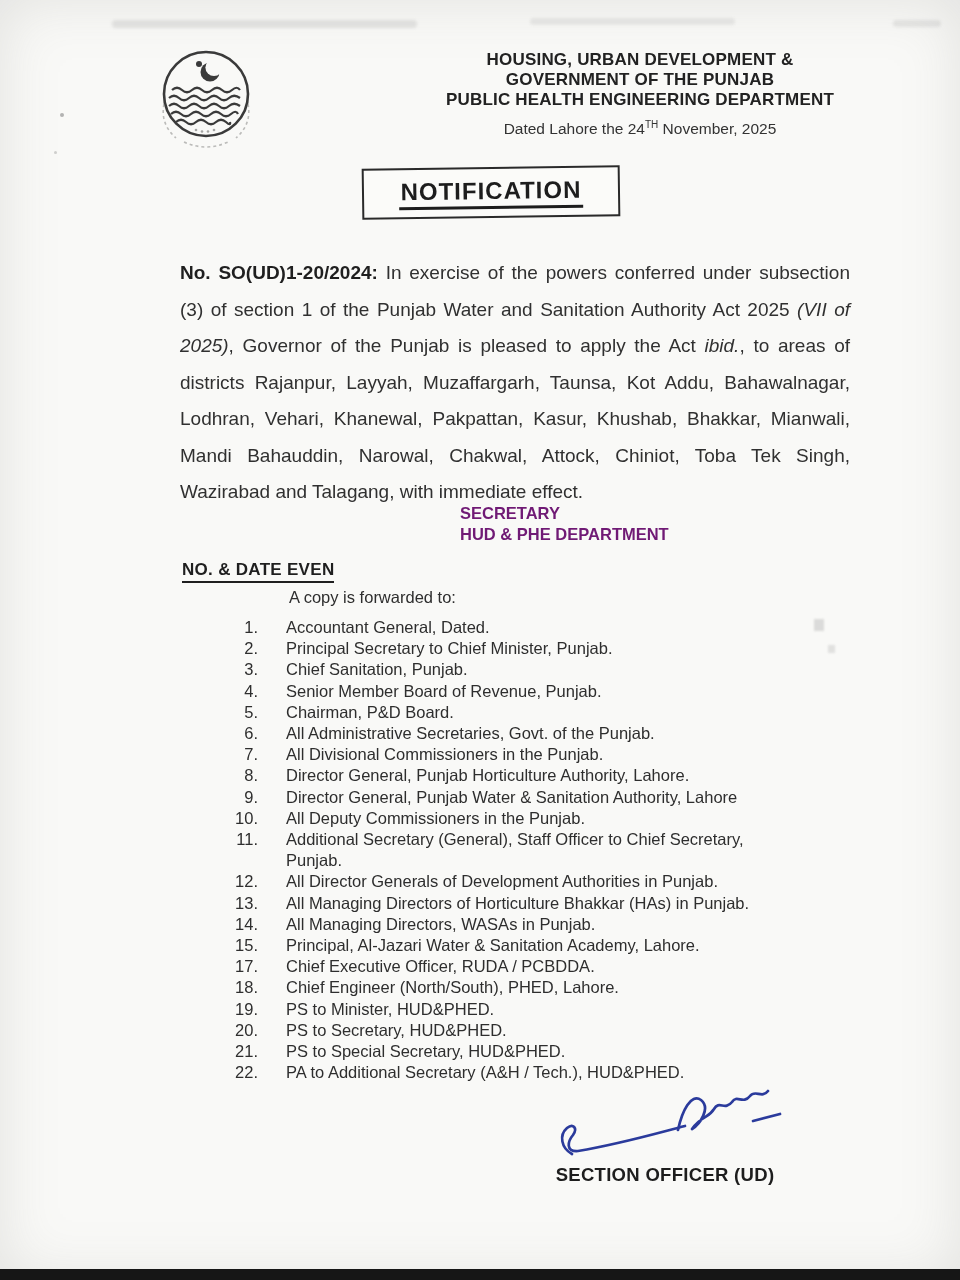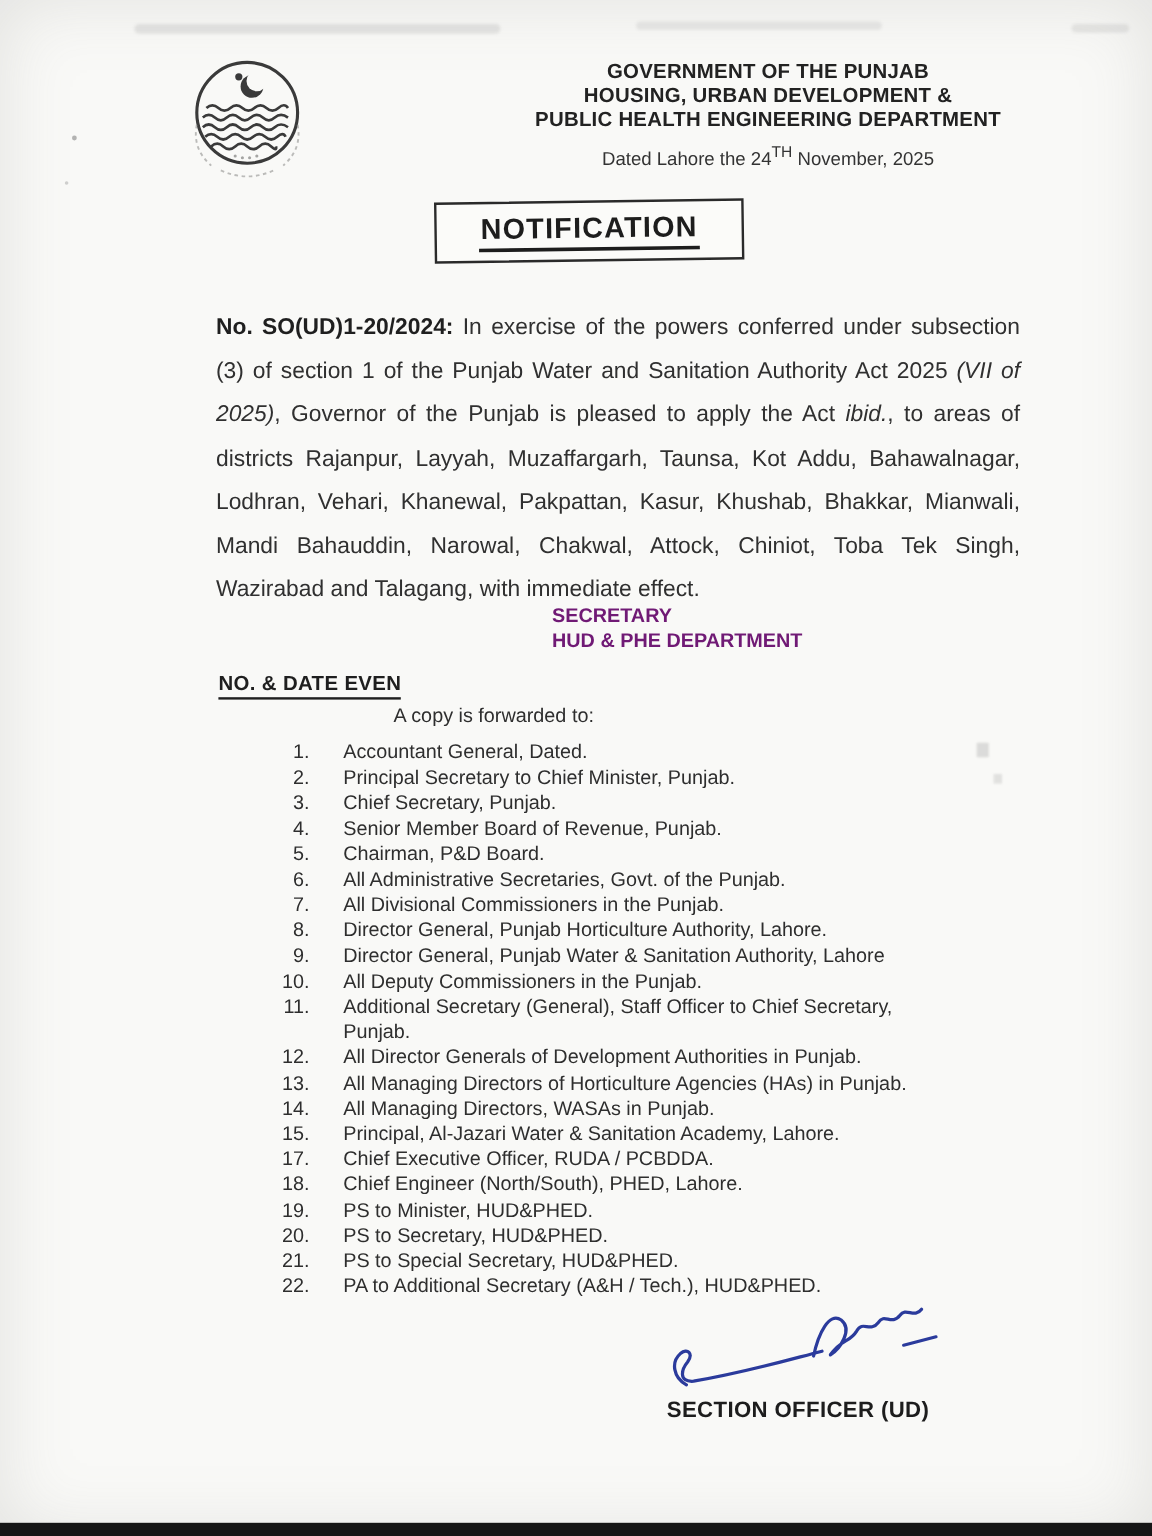--- a/index.html
+++ b/index.html
@@ -9,21 +9,21 @@
     font-family:"Liberation Sans","DejaVu Sans",sans-serif;
     color:#2e2e2e;
     box-shadow:inset 0 0 60px rgba(120,120,118,.18);
   }
   .abs{position:absolute;}
   
   .logo{left:156px;top:44px;width:100px;height:112px;}
   .head-text{left:400px;top:50px;width:480px;text-align:center;}
   .org-line{font-weight:bold;font-size:17px;line-height:20px;color:#222;letter-spacing:.2px;}
   .date-line{margin-top:9px;font-size:15.5px;color:#333;}
-  .date-line sup{font-size:13px;}
+  .date-line sup{font-size:10px;}
   
   .title-box{
     left:362px;top:167px;width:254px;height:47px;
     border:2px solid #2a2a2a;display:flex;align-items:center;justify-content:center;
     transform:rotate(-0.8deg);background:#fbfbf9;
   }
   .title-text{
     font-weight:bold;font-size:24px;letter-spacing:1px;color:#1d1d1d;
     border-bottom:3px solid #1d1d1d;padding:0 2px 1px 2px;
   }
@@ -31,21 +31,21 @@
   .body-para{
     left:180px;top:236px;width:670px;
     font-size:19px;line-height:36.5px;text-align:justify;color:#303030;
   }
   .body-para b{color:#1f1f1f;}
   
   .signatory{left:460px;top:503px;width:370px;
     font-weight:bold;font-size:16.5px;line-height:21px;color:#701a75;}
   .ref-heading{left:182px;top:560px;font-weight:bold;font-size:17px;color:#1f1f1f;
     border-bottom:2px solid #1f1f1f;padding-bottom:1px;letter-spacing:.3px;}
-  .forward-intro{left:289px;top:588px;font-size:16.5px;color:#2e2e2e;margin-left:39px;}
+  .forward-intro{left:289px;top:588px;font-size:16.5px;color:#2e2e2e;}
   
   .list{left:222px;top:617px;width:650px;font-size:16.5px;color:#2e2e2e;}
   .row{display:flex;line-height:21.2px;}
   .num{width:36px;text-align:right;flex:0 0 36px;}
   .txt{margin-left:28px;white-space:pre-line;}
   
   .sig{left:550px;top:1080px;width:250px;height:88px;}
   .footer-sign{left:525px;top:1164px;width:280px;text-align:center;
     font-weight:bold;font-size:18.5px;letter-spacing:.3px;color:#1d1d1d;}
   .bottom-bar{left:0;top:1269px;width:960px;height:11px;background:#161616;}
@@ -99,22 +99,22 @@
       <g fill="#6d6d6b" opacity="0.6">
         <circle cx="40" cy="86" r="1.3"></circle>
           <circle cx="46" cy="87.5" r="1.3"></circle>
         <circle cx="52" cy="87.5" r="1.3"></circle>
           <circle cx="58" cy="86" r="1.3"></circle>
       </g>
     </svg>
   </div>
 
   <div class="abs head-text">
+    <div class="org-line">HOUSING, URBAN DEVELOPMENT &amp;</div>
     <div class="org-line">GOVERNMENT OF THE PUNJAB</div>
-    <div class="org-line">HOUSING, URBAN DEVELOPMENT &amp;</div>
     <div class="org-line">PUBLIC HEALTH ENGINEERING DEPARTMENT</div>
     <div class="date-line"><span>Dated Lahore the 24</span><sup>TH</sup><span> November, 2025</span></div>
   </div>
 
   <div class="abs title-box">
     <span class="title-text">NOTIFICATION</span>
   </div>
 
   <p class="abs body-para"><b>No. SO(UD)1-20/2024: </b><span> In exercise of the powers conferred under subsection (3) of section 1 of the Punjab Water and Sanitation Authority Act 2025 </span><i>(VII of 2025)</i><span>, Governor of the Punjab is pleased to apply the Act </span><i>ibid.</i><span>, to areas of districts Rajanpur, Layyah, Muzaffargarh, Taunsa, Kot Addu, Bahawalnagar, Lodhran, Vehari, Khanewal, Pakpattan, Kasur, Khushab, Bhakkar, Mianwali, Mandi Bahauddin, Narowal, Chakwal, Attock, Chiniot, Toba Tek Singh, Wazirabad and Talagang, with immediate effect.</span></p>
 
@@ -134,21 +134,21 @@
         <span class="txt">Accountant General, Dated.</span>
       </div>
 
       <div class="row">
         <span class="num">2.</span>
         <span class="txt">Principal Secretary to Chief Minister, Punjab.</span>
       </div>
 
       <div class="row">
         <span class="num">3.</span>
-        <span class="txt">Chief Secretary, Punjab.</span>
+        <span class="txt">Chief Sanitation, Punjab.</span>
       </div>
 
       <div class="row">
         <span class="num">4.</span>
         <span class="txt">Senior Member Board of Revenue, Punjab.</span>
       </div>
 
       <div class="row">
         <span class="num">5.</span>
         <span class="txt">Chairman, P&amp;D Board.</span>
@@ -185,21 +185,21 @@
 Punjab.</span>
       </div>
 
       <div class="row">
         <span class="num">12.</span>
         <span class="txt">All Director Generals of Development Authorities in Punjab.</span>
       </div>
 
       <div class="row">
         <span class="num">13.</span>
-        <span class="txt">All Managing Directors of Horticulture Agencies (HAs) in Punjab.</span>
+        <span class="txt">All Managing Directors of Horticulture Bhakkar (HAs) in Punjab.</span>
       </div>
 
       <div class="row">
         <span class="num">14.</span>
         <span class="txt">All Managing Directors, WASAs in Punjab.</span>
       </div>
 
       <div class="row">
         <span class="num">15.</span>
         <span class="txt">Principal, Al-Jazari Water &amp; Sanitation Academy, Lahore.</span>

